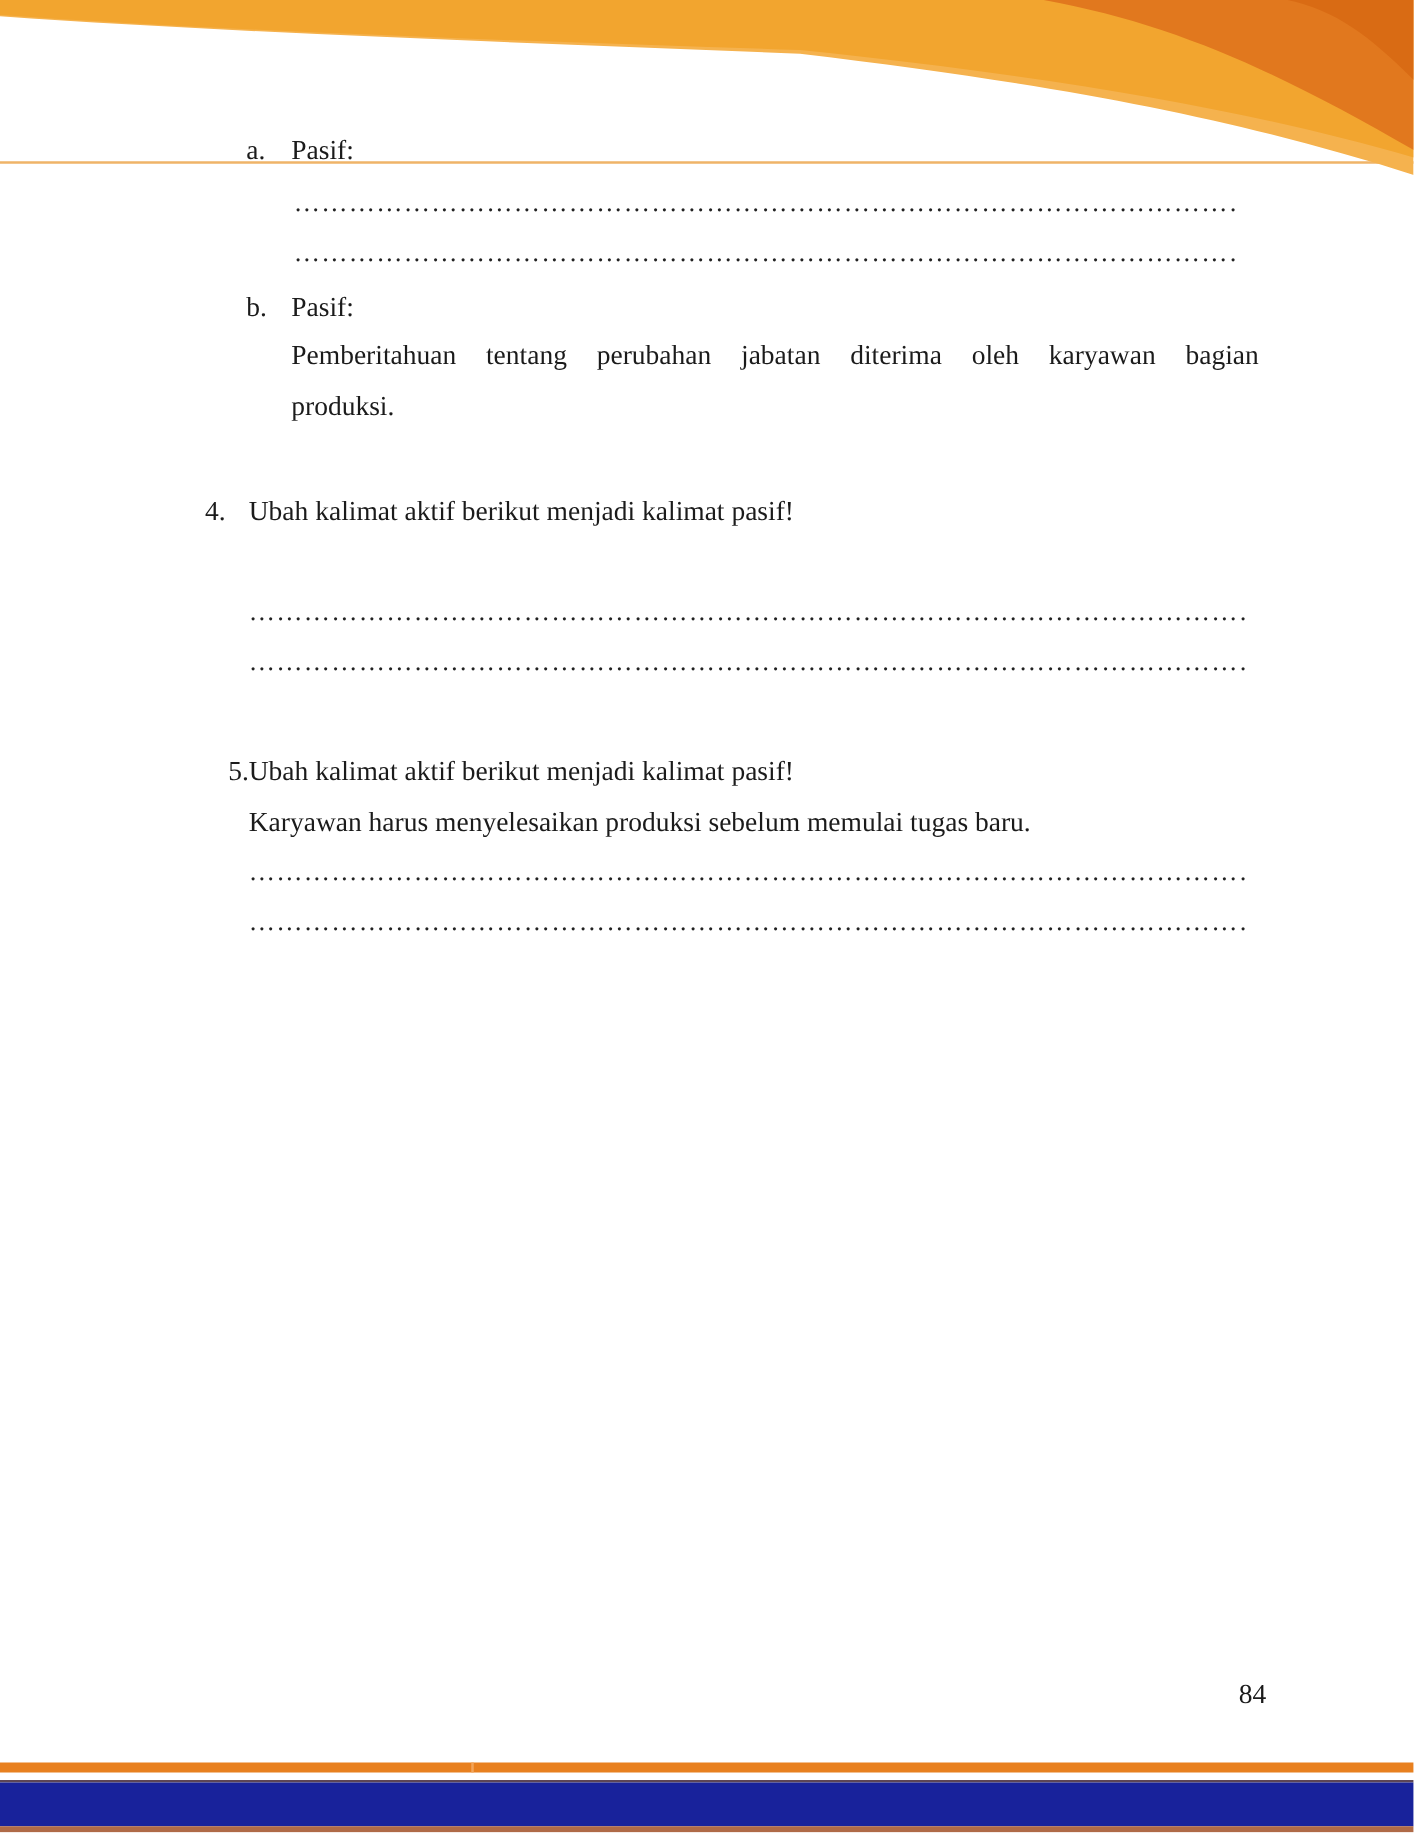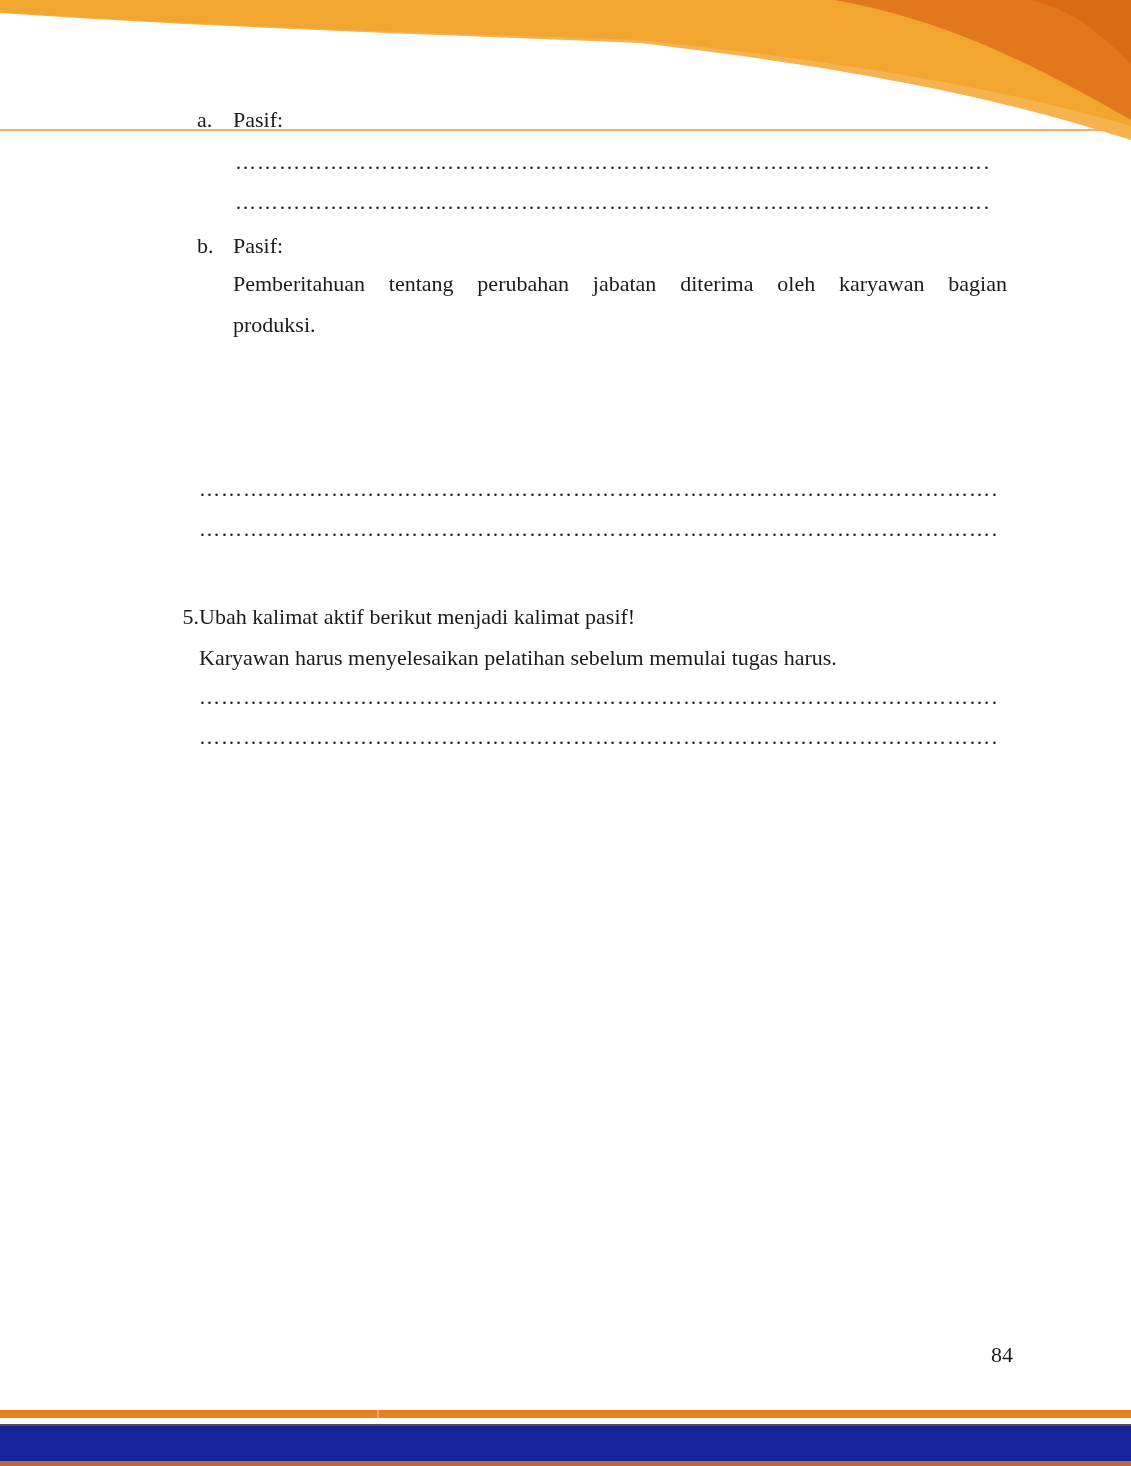--- a/index.html
+++ b/index.html
@@ -72,27 +72,30 @@
   </div>
   <div class="dots dots-sub" style="top:151px;">……………………………………………………………………………………………………………………………………………………</div>
   <div class="dots dots-sub" style="top:191px;">……………………………………………………………………………………………………………………………………………………</div>
 
   <div class="row" style="top:234px; left:197px;">
     <span class="sub-label">b.</span><span>Pasif:</span>
   </div>
   <div class="para-line" style="top:313px;">produksi.</div>
   <div class="para-line justified-full" style="top:272px;">Pemberitahuan tentang perubahan jabatan diterima oleh karyawan bagian</div>
 
+  <div class="row" style="top:397px; left:164px;">
+    <span class="num-label">4.</span><span>Ubah kalimat aktif berikut menjadi kalimat pasif!</span>
+  </div>
   <div class="dots dots-main" style="top:478px;">……………………………………………………………………………………………………………………………………………………</div>
   <div class="dots dots-main" style="top:518px;">……………………………………………………………………………………………………………………………………………………</div>
 
   <div class="row" style="top:605px; left:164px;text-align:right;">
     <span class="num-label">5.</span><span>Ubah kalimat aktif berikut menjadi kalimat pasif!</span>
   </div>
-  <div class="row" style="top:646px; left:199px;">Karyawan harus menyelesaikan pelatihan sebelum memulai tugas harus.</div>
+  <div class="row" style="top:646px; left:199px;">Karyawan harus menyelesaikan produksi sebelum memulai tugas baru.</div>
   <div class="dots dots-main" style="top:686px;">……………………………………………………………………………………………………………………………………………………</div>
   <div class="dots dots-main" style="top:726px;">……………………………………………………………………………………………………………………………………………………</div>
 
   <div id="page-number">84</div>
 
   <div id="footer-orange">
     <div id="footer-seam"></div>
   </div>
   <div id="footer-divider"></div>
   <div id="footer-blue"></div>

